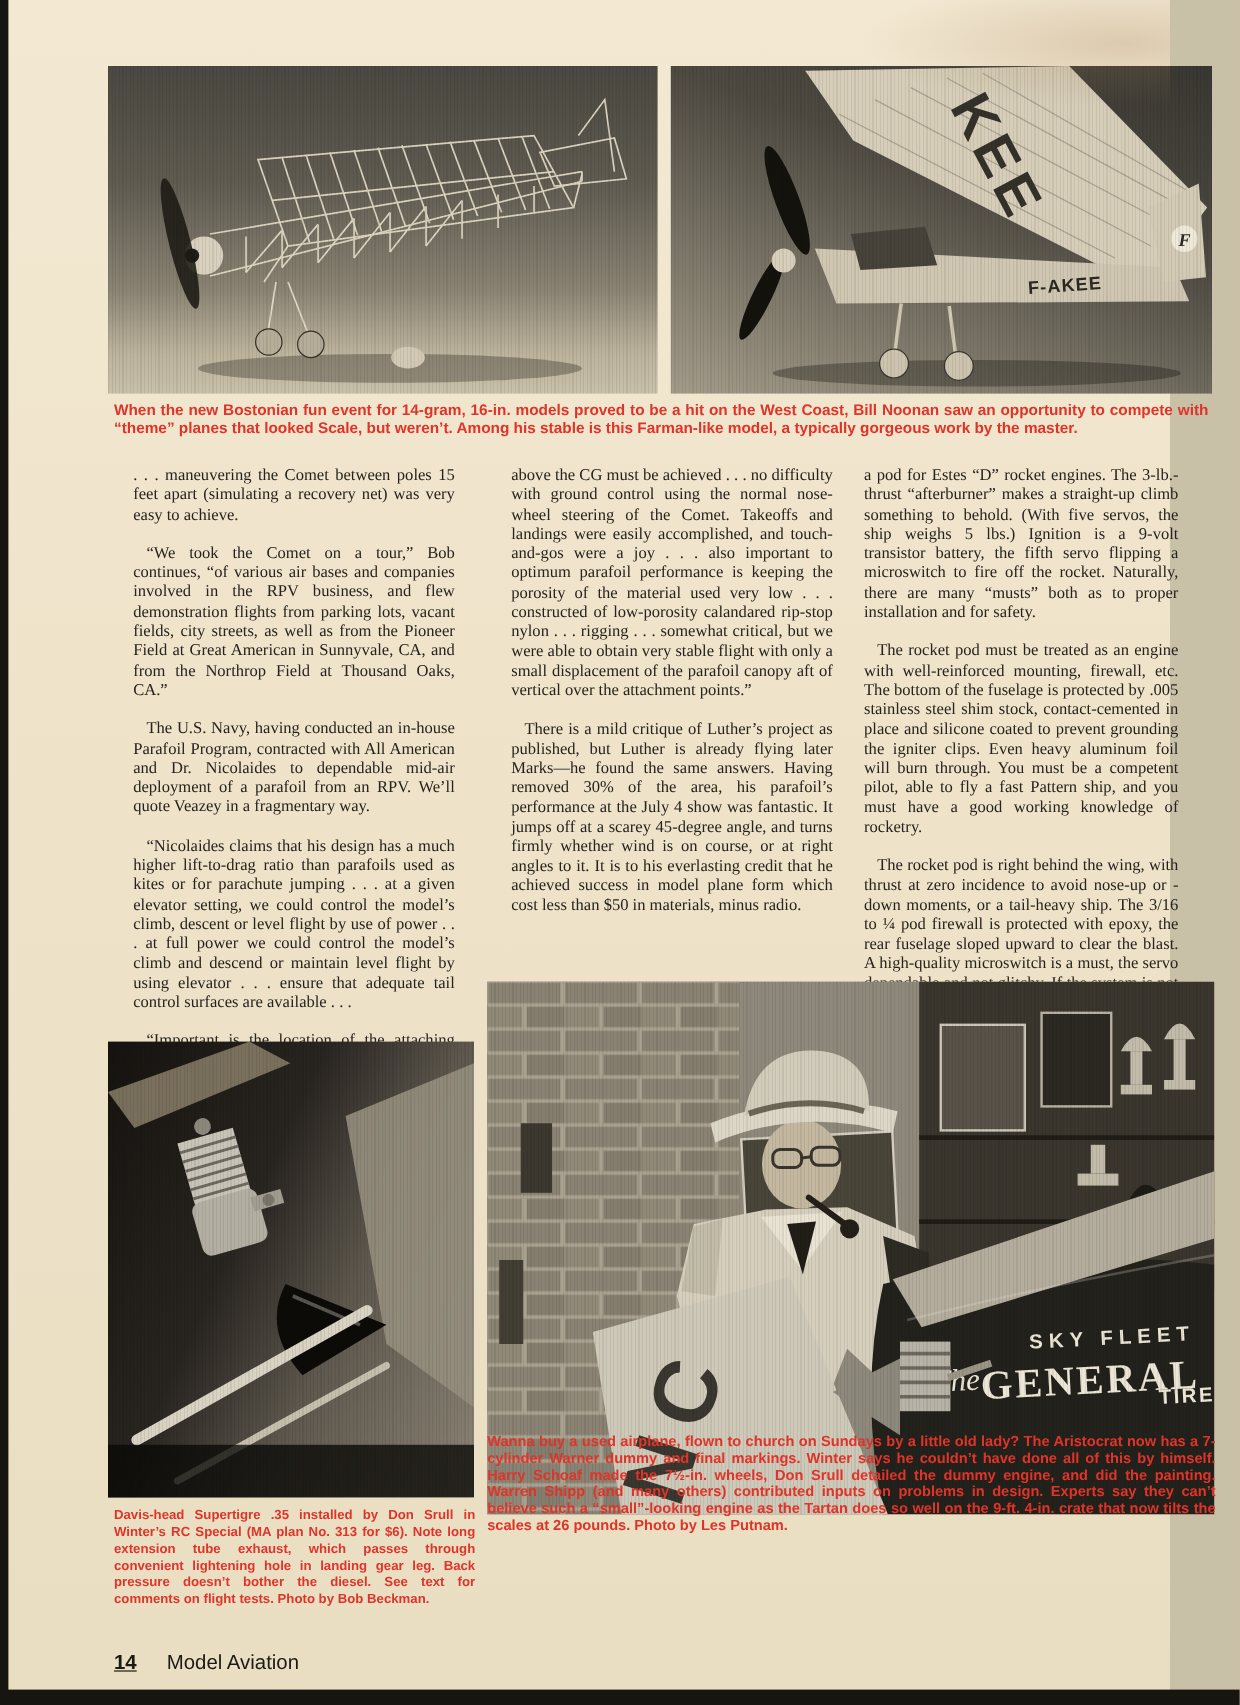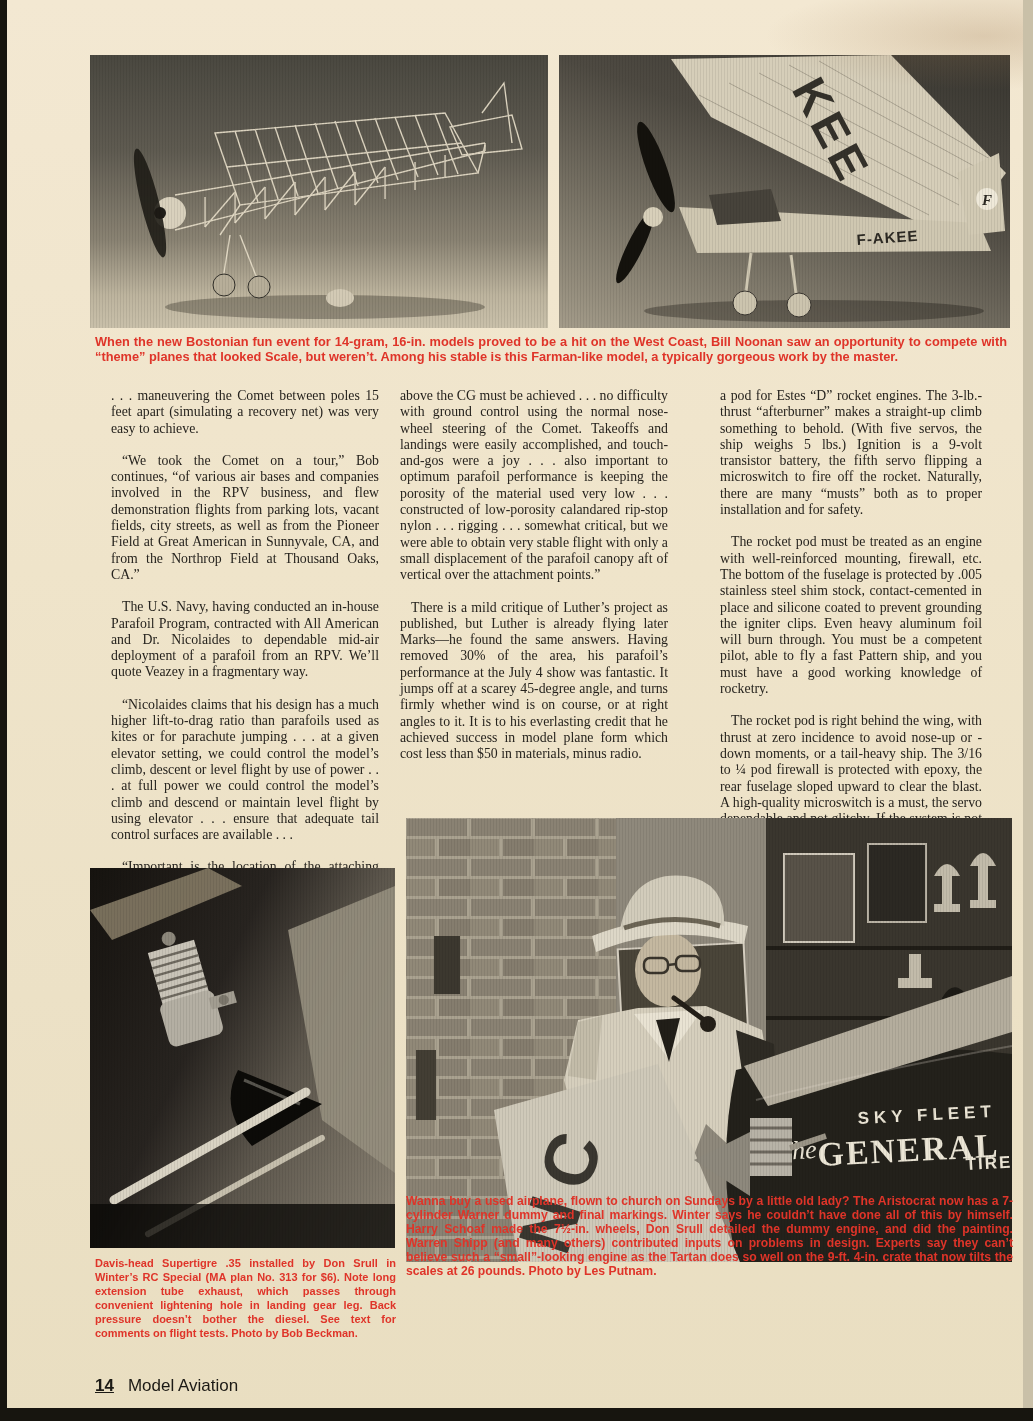--- a/index.html
+++ b/index.html
@@ -1,18 +1,18 @@
 <!DOCTYPE html>
 <html><head>
 <meta charset="utf-8">
 <style>
   html,body{margin:0;padding:0;width:1033px;height:1421px;overflow:hidden;background:#c9c0a8;}
   #page{position:absolute;left:0;top:0;width:975px;height:1421px;
     background:linear-gradient(180deg,#f3e8d2 0%,#efe4ca 40%,#ece1c6 70%,#e9dec1 100%);
-    font-family:"Liberation Serif",serif;padding-left:48px;}
+    font-family:"Liberation Serif",serif;}
   .edge-left{position:absolute;left:0;top:0;width:7px;height:1421px;background:#17150f;}
   .edge-bottom{position:absolute;left:0;bottom:0;width:1033px;height:13px;background:#17150f;}
   .corner-shade{position:absolute;right:0;top:0;width:260px;height:90px;
     background:radial-gradient(ellipse at 85% 40%,rgba(160,125,85,.28),rgba(160,125,85,0) 70%);}
   .photo{position:absolute;overflow:hidden;}
   .photo:after{content:"";position:absolute;inset:0;pointer-events:none;
     background:repeating-linear-gradient(90deg,rgba(0,0,0,.07) 0 1px,rgba(0,0,0,0) 1px 3px);}
   #photo-tl{left:90px;top:55px;width:458px;height:273px;
     background:linear-gradient(180deg,#4a4840 0%,#5f5b51 35%,#8a8373 68%,#bdb49e 88%,#c9c0aa 100%);}
   #photo-tr{left:559px;top:55px;width:451px;height:273px;
@@ -21,28 +21,28 @@
     background:linear-gradient(115deg,#16130f 0%,#282420 38%,#5d574d 62%,#8c8475 100%);}
   #photo-br{left:406px;top:818px;width:606px;height:444px;background:#8f897c;}
   .photo svg{position:absolute;left:0;top:0;width:100%;height:100%;}
   .caption{position:absolute;font-family:"Liberation Sans",sans-serif;font-weight:bold;
     color:#df3429;text-align:justify;}
   #caption-top{left:95px;top:334px;width:912px;font-size:12.8px;line-height:15.4px;}
   #caption-bl{left:95px;top:1256px;width:301px;font-size:11px;line-height:14px;}
   #caption-br{left:406px;top:1194px;width:607px;font-size:12.2px;line-height:14px;}
   .col{position:absolute;top:372px;width:300px;font-size:13.8px;line-height:16.3px;
     color:#26231e;text-align:justify;}
-  #col1{left:95px;} #col2{left:384px;} #col3{left:704px;width:294px;}
+  #col1{left:95px;} #col2{left:410px;} #col3{left:704px;width:294px;}
   .col p{margin:16px;}
   .col p.indent{text-indent:11px;}
   .col p.gap{margin-top:17px;}
   #continued{font-style:italic;margin-top:3px;padding-right:6px;font-size:14px;}
   #footer{position:absolute;left:95px;top:1376px;font-family:"Liberation Sans",sans-serif;
     font-size:17px;color:#1c1a15;}
-  #footer .num{font-weight:bold;margin-right:14px;text-decoration:underline;}
+  #footer .num{font-weight:bold;margin-right:25px;text-decoration:underline;}
 </style>
 </head>
 <body>
 
 <div id="page">
 
   <div id="photo-tl" class="photo">
     <svg viewBox="0 0 458 273" preserveAspectRatio="none">
       <ellipse cx="235" cy="252" rx="160" ry="12" fill="rgba(20,16,10,.30)"></ellipse>
       <g stroke="#e7dec9" stroke-width="1.4" fill="none" opacity=".92">

